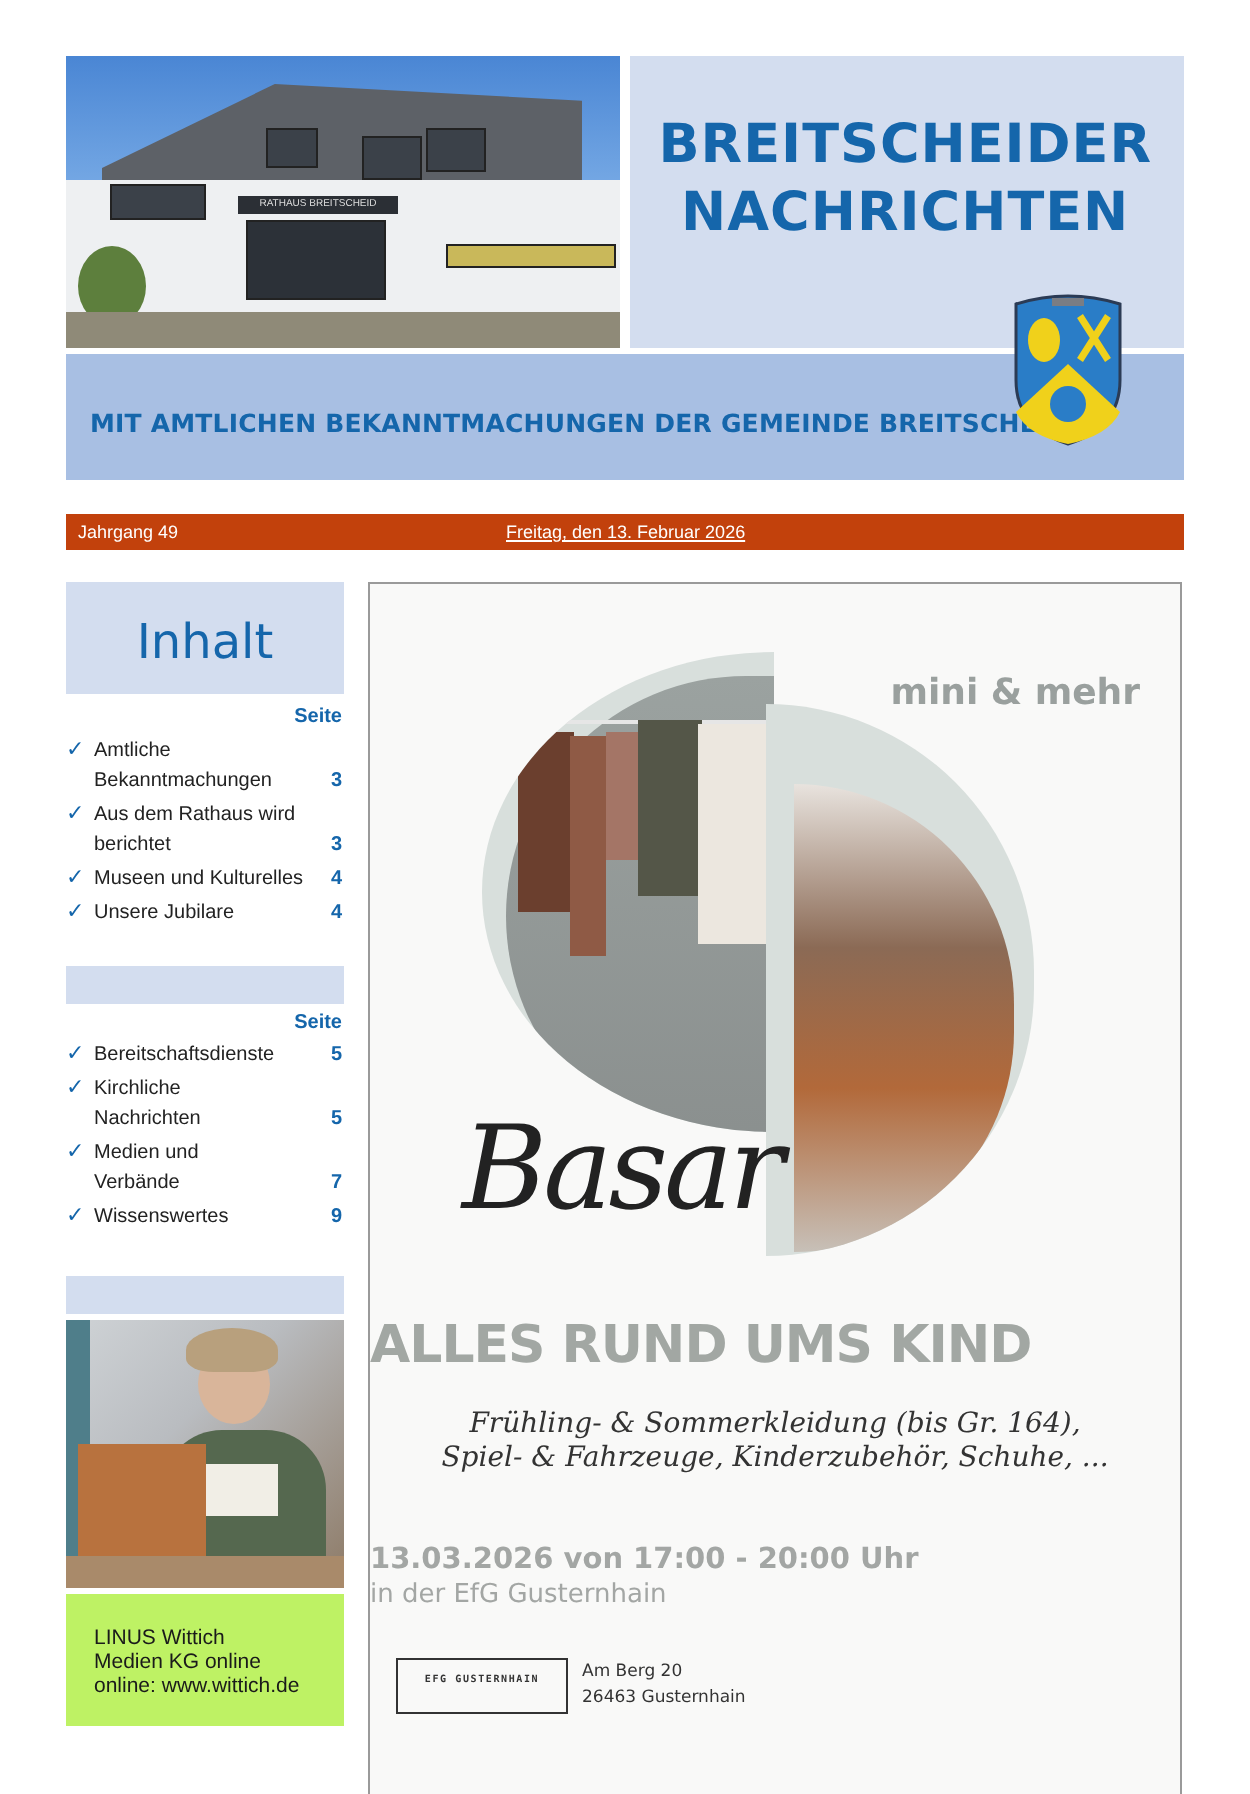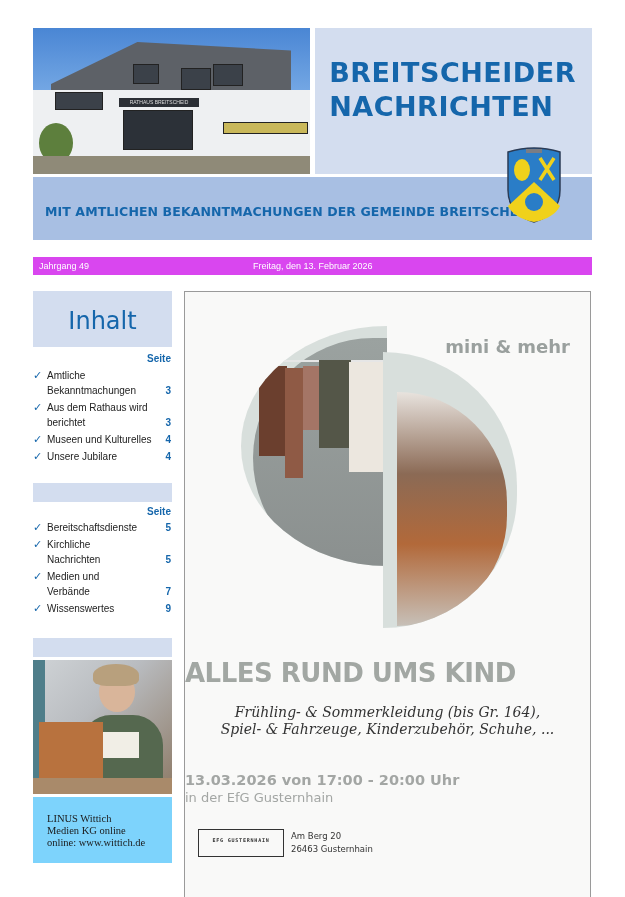--- a/index.html
+++ b/index.html
@@ -12,45 +12,45 @@
            background: linear-gradient(#4a86d4 0%, #7fb0e8 55%, #a9c7e9 100%); }
   .photo .roof { position: absolute; left: 18px; top: 14px; width: 240px; height: 70px; background: #5d6167;
                  clip-path: polygon(0 60%, 36% 0, 100% 12%, 100% 100%, 0 100%); }
   .photo .wall { position: absolute; left: 0; top: 62px; width: 277px; height: 70px; background: #eef0f2; }
   .photo .win { position: absolute; background: #3b4149; border: 1px solid #222; }
   .photo .sign { position: absolute; left: 86px; top: 70px; width: 80px; height: 9px; background: #2b2f35; color:#ddd; font-size:5px; line-height:9px; text-align:center; }
   .photo .ground { position: absolute; left: 0; top: 128px; width: 277px; height: 18px; background: #8f8a78; }
   .photo .tree { position: absolute; left: 6px; top: 95px; width: 34px; height: 40px; border-radius: 50%; background: #5d7f3d; }
 
   .title-panel { position: absolute; left: 282px; top: 0; width: 277px; height: 146px; background: #d3ddef; }
-  .title { position: absolute; right: 16px; top: 28px; text-align: left; color: #1566ab;
+  .title { position: absolute; right: 16px; top: 28px; text-align: center; color: #1566ab;
            font-family: "DejaVu Sans", sans-serif; font-weight: bold; font-size: 27px; line-height: 34px; letter-spacing: 0.5px; }
   .subtitle-bar { position: absolute; left: 0; top: 149px; width: 559px; height: 63px; background: #a8bfe3; }
   .subtitle { position: absolute; left: 12px; top: 27px; color: #1566ab; font-family: "DejaVu Sans", sans-serif;
               font-size: 12.5px; font-weight: bold; letter-spacing: 0.1px; }
   .crest { position: absolute; left: 471px; top: 118px; width: 60px; height: 78px; }
 
   
-  .infobar { position: absolute; left: 33px; top: 257px; width: 559px; height: 18px; background: #d946ef;
+  .infobar { position: absolute; left: 33px; top: 257px; width: 559px; height: 18px; background: #c2410c;
              color: #ffffff; font-size: 9px; line-height: 18px; }
   .infobar span { position: absolute; top: 0; }
 
   
   .sidebar { position: absolute; left: 33px; top: 291px; width: 139px; }
   .inhalt-head { height: 56px; background: #d3ddef; color: #1566ab; font-size: 24px; text-align: center; line-height: 60px;
                  font-family: "DejaVu Sans", sans-serif; font-weight: normal; }
   .seite { text-align: right; color: #1566ab; font-weight: bold; font-size: 10px; margin-top: 6px; padding-right: 1px; }
   .toc-item { position: relative; padding-left: 14px; font-size: 10px; color: #222; line-height: 15px; margin-top: 2px; }
   .toc-item .check { position: absolute; left: 0; top: 0; color: #1566ab; font-size: 11px; }
   .toc-item .page { position: absolute; right: 1px; bottom: 0; color: #1566ab; font-weight: bold; }
   .toc-item .label { display: block; padding-right: 16px; }
   .spacer-bar { height: 19px; background: #d3ddef; }
   .person-photo { height: 134px; background: linear-gradient(135deg, #cfd3d6 0%, #b9bcc0 40%, #8d7a66 100%); position: relative; overflow: hidden; }
-  .linus-box { height: 66px; background: #7dd3fc; padding: 16px 0 0 14px; color: #1a1a1a; font-size: 10.5px; line-height: 12px;
-               font-family: Liberation Serif, serif; }
+  .linus-box { height: 66px; background: #bef264; padding: 16px 0 0 14px; color: #1a1a1a; font-size: 10.5px; line-height: 12px;
+               font-family: Liberation Sans, sans-serif; }
 
   
   .poster { position: absolute; left: 184px; top: 291px; width: 407px; height: 685px; border: 1px solid #9a9a9a; background: #f9f9f8; overflow: hidden; padding-left: 28px; }
   .circle-left { position: absolute; left: 56px; top: 34px; width: 146px; height: 240px; border-radius: 146px 0 0 146px / 120px 0 0 120px; background: #d8dfdc; overflow: hidden; }
   .circle-left .inner { position: absolute; left: 12px; top: 12px; width: 134px; height: 240px; background: linear-gradient(#9ba2a0, #8a8f8e); border-radius: 120px 0 0 120px; }
   .circle-right { position: absolute; left: 198px; top: 60px; width: 134px; height: 276px; border-radius: 0 138px 138px 0; background: #d8dfdc; overflow: hidden; }
   .circle-right .inner { position: absolute; left: 14px; top: 40px; width: 110px; height: 234px; border-radius: 0 117px 117px 0;
                          background: linear-gradient(#e8e3de 0%, #8b6a55 35%, #b2693a 65%, #c7c0b8 100%); }
   .mini-mehr { position: absolute; right: 20px; top: 44px; color: #9aa09e; font-size: 18px; font-weight: bold; font-family: "DejaVu Sans", sans-serif; }
   .basar { position: absolute; left: 46px; top: 258px; font-family: "DejaVu Serif", serif; font-style: italic; font-size: 58px; color: #222; letter-spacing: -2px; }
@@ -96,21 +96,21 @@
     <path d="M4 60 L30 36 L56 60 Q50 72 30 76 Q10 72 4 60 Z" fill="#f0d11b"></path>
     <ellipse cx="18" cy="24" rx="8" ry="11" fill="#f0d11b"></ellipse>
     <path d="M36 12 L50 34 M50 12 L36 34" stroke="#f0d11b" stroke-width="3.5"></path>
     <circle cx="30" cy="56" r="9" fill="#2a7dc7"></circle>
     <rect x="22" y="3" width="16" height="4" fill="#7a7d84"></rect>
   </svg>
 </div>
 
 <div class="infobar">
   <span style="left:6px;">Jahrgang 49</span>
-  <span style="left:220px;">Freitag, den 13. Februar 2026</span>
+  <span style="left:220px;text-decoration:underline;">Freitag, den 13. Februar 2026</span>
   <span style="right:6px;margin-top:40px;">Nummer 7</span>
 </div>
 
 <div class="sidebar">
   <div class="inhalt-head">Inhalt</div>
   <div class="seite">Seite</div>
 
   <div class="toc-item" style="margin-top:4px;">
     <span class="check">✓</span>
     <span class="label">Amtliche Bekanntmachungen</span>
@@ -181,20 +181,21 @@
       <div style="position:absolute;left:32px;top:30px;width:18px;height:110px;background:#8f5a45;"></div>
       <div style="position:absolute;left:50px;top:28px;width:18px;height:64px;background:#a47566;"></div>
       <div style="position:absolute;left:66px;top:22px;width:32px;height:88px;background:#545648;"></div>
       <div style="position:absolute;left:96px;top:24px;width:36px;height:110px;background:#ece7df;"></div>
     </div>
   </div>
   <div class="circle-right">
     <div class="inner"></div>
   </div>
   <div class="mini-mehr">mini &amp; mehr</div>
+  <div class="basar">Basar</div>
   <div class="alles">ALLES RUND UMS KIND</div>
   <div class="script">
     <div>Frühling- &amp; Sommerkleidung (bis Gr. 164),</div>
     <div>Spiel- &amp; Fahrzeuge, Kinderzubehör, Schuhe, ...</div>
   </div>
   <div class="date">13.03.2026 von 17:00 - 20:00 Uhr</div>
   <div class="loc">in der EfG Gusternhain</div>
   <div class="efg-logo">EFG GUSTERNHAIN</div>
   <div class="addr">
     <div>Am Berg 20</div>

